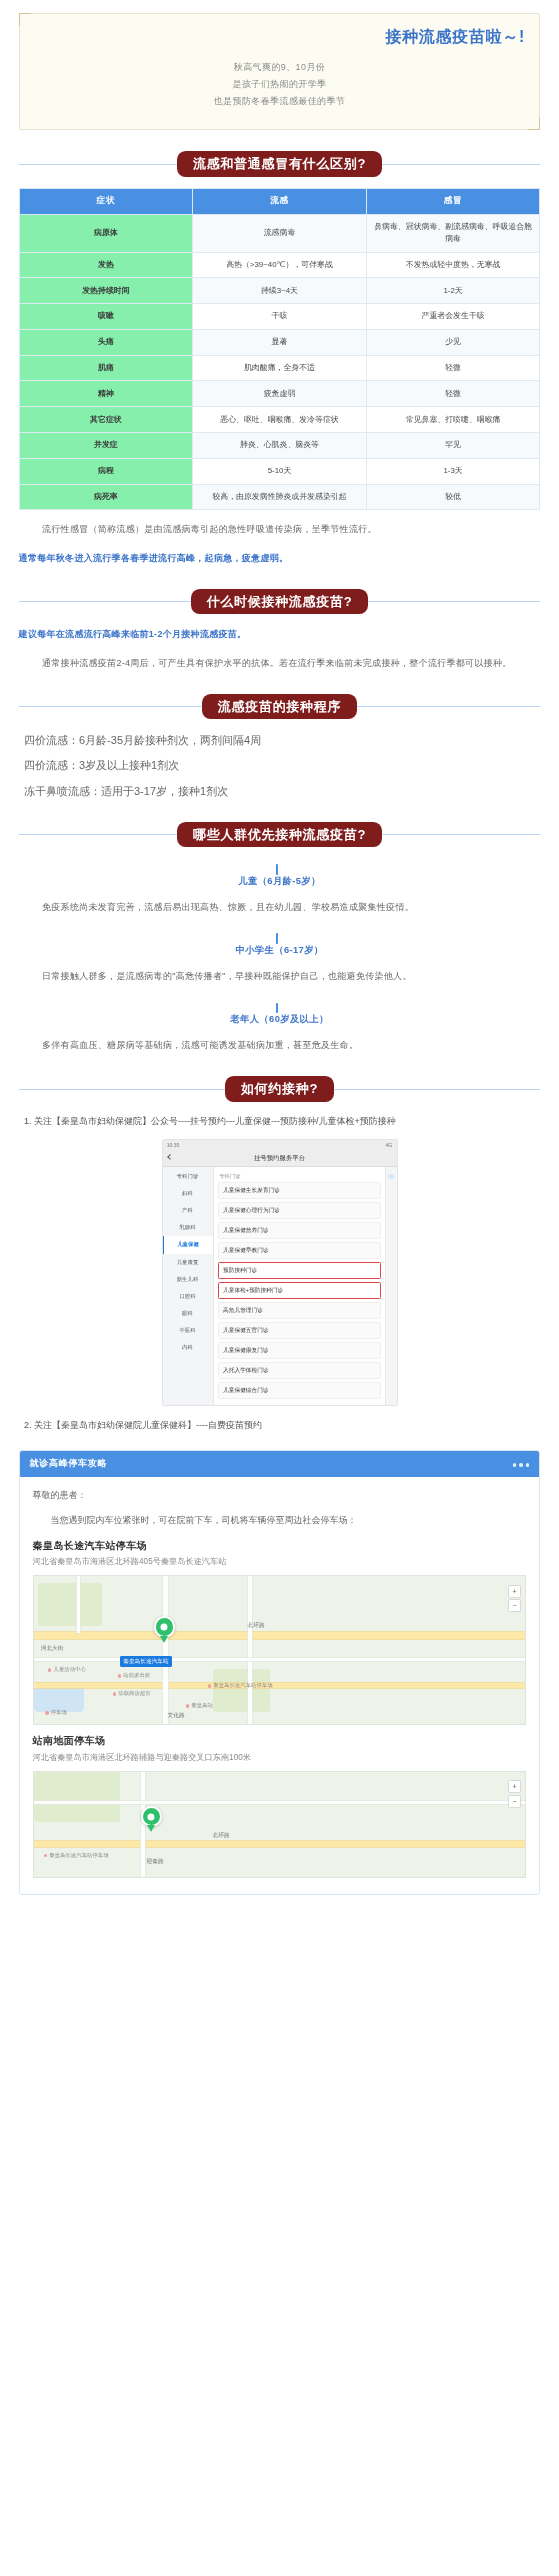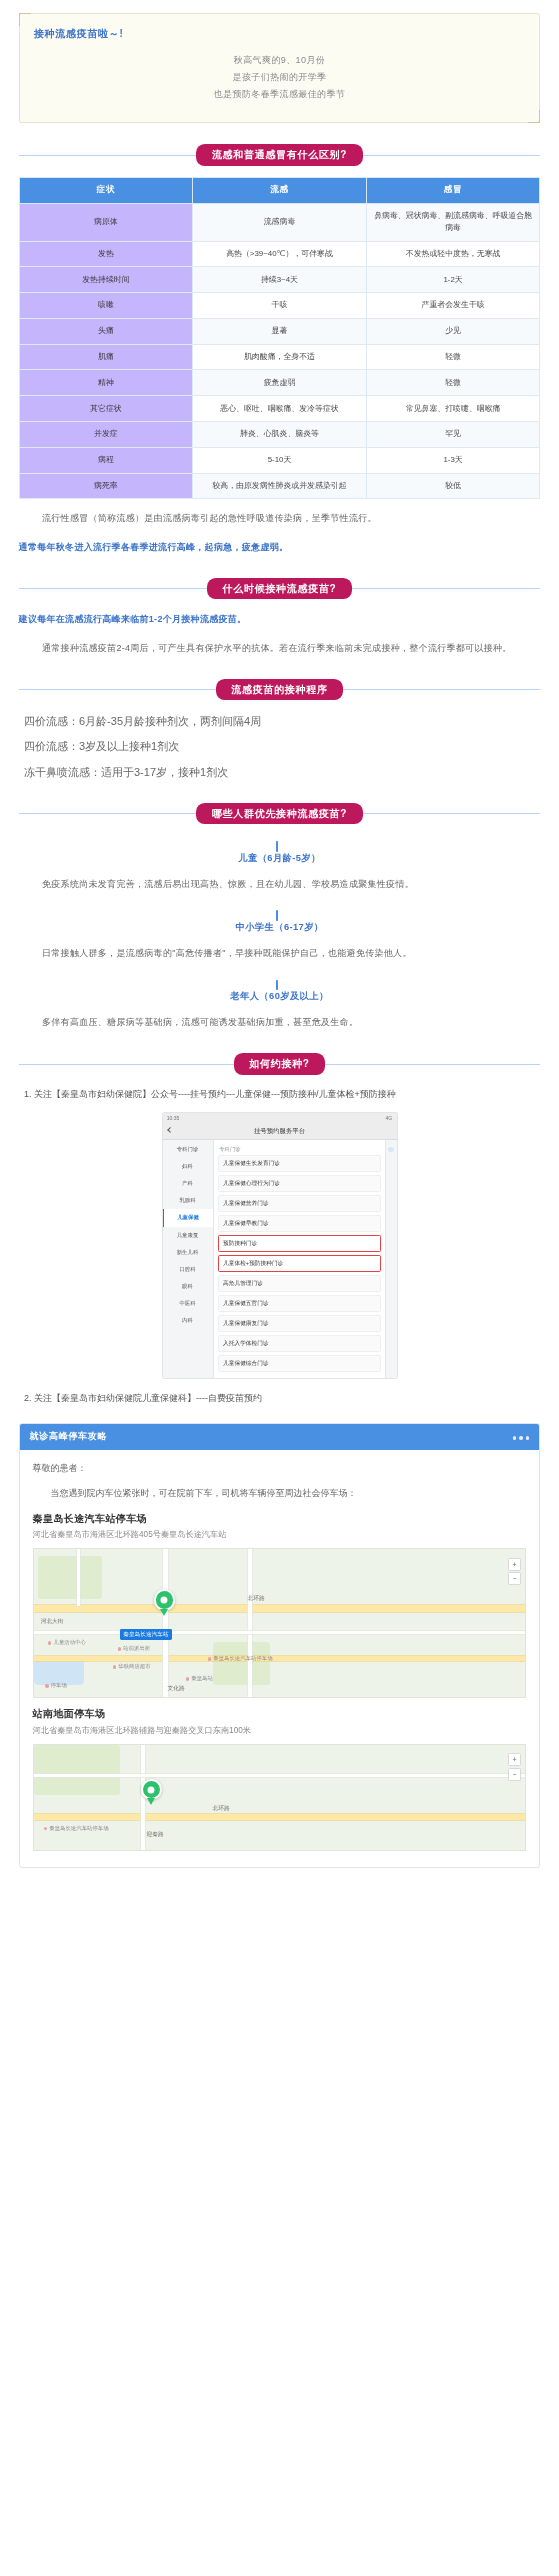--- a/index.html
+++ b/index.html
@@ -29,23 +29,23 @@
   .hero:before, .hero:after {
     content: "";
     position: absolute;
     width: 11.4px; height: 11.4px;
     border-color: #cfc79c;
     border-style: solid;
   }
   .hero:before { left: -0.7px; top: -0.7px; border-width: 1.4px 0 0 1.4px; }
   .hero:after { right: -0.7px; bottom: -0.7px; border-width: 0 1.4px 1.4px 0; }
   .hero-title {
-    text-align: left;
+    text-align: right;
     color: #3c74c9;
-    font-size: 10px;
+    font-size: 16px;
     font-weight: bold;
     letter-spacing: 0.7px;
     margin-bottom: 11.4px;
   }
   .hero-line {
     text-align: center;
     color: #8a8a8a;
     font-size: 9px;
     line-height: 17px;
     letter-spacing: 0.4px;
@@ -58,23 +58,23 @@
     align-items: center;
     justify-content: center;
   }
   .sec-head .bar {
     flex: 1 1 auto;
     height: 0.7px;
     background: #b9d4f2;
   }
   .sec-head .txt {
     flex: 0 0 auto;
-    background: #be185d;
+    background: #7f1d1d;
     color: #fff;
-    font-size: 10px;
+    font-size: 13px;
     font-weight: bold;
     letter-spacing: 0.7px;
     padding: 3.6px 15.7px;
     border-radius: 8.6px;
     white-space: nowrap;
   }
 
   
   .tbl-wrap { margin: 0 18.6px; }
   table.cmp {
@@ -95,23 +95,23 @@
     letter-spacing: 0.7px;
   }
   table.cmp td {
     border: 0.7px solid #dfe9f4;
     padding: 6.4px 5.7px;
     vertical-align: middle;
     line-height: 12px;
     text-align: center;
   }
   table.cmp td.c0 {
-    background: #c4b5fd;
+    background: #86efac;
     color: #3a3a3a;
-    font-weight: normal;
+    font-weight: bold;
     width: 23%;
   }
   table.cmp tr:nth-child(odd) td.c1,
   table.cmp tr:nth-child(odd) td.c2 { background: #f7fafd; }
   table.cmp tr:nth-child(even) td.c1,
   table.cmp tr:nth-child(even) td.c2 { background: #ffffff; }
 
   
   .para {
     margin: 10px 24px;

